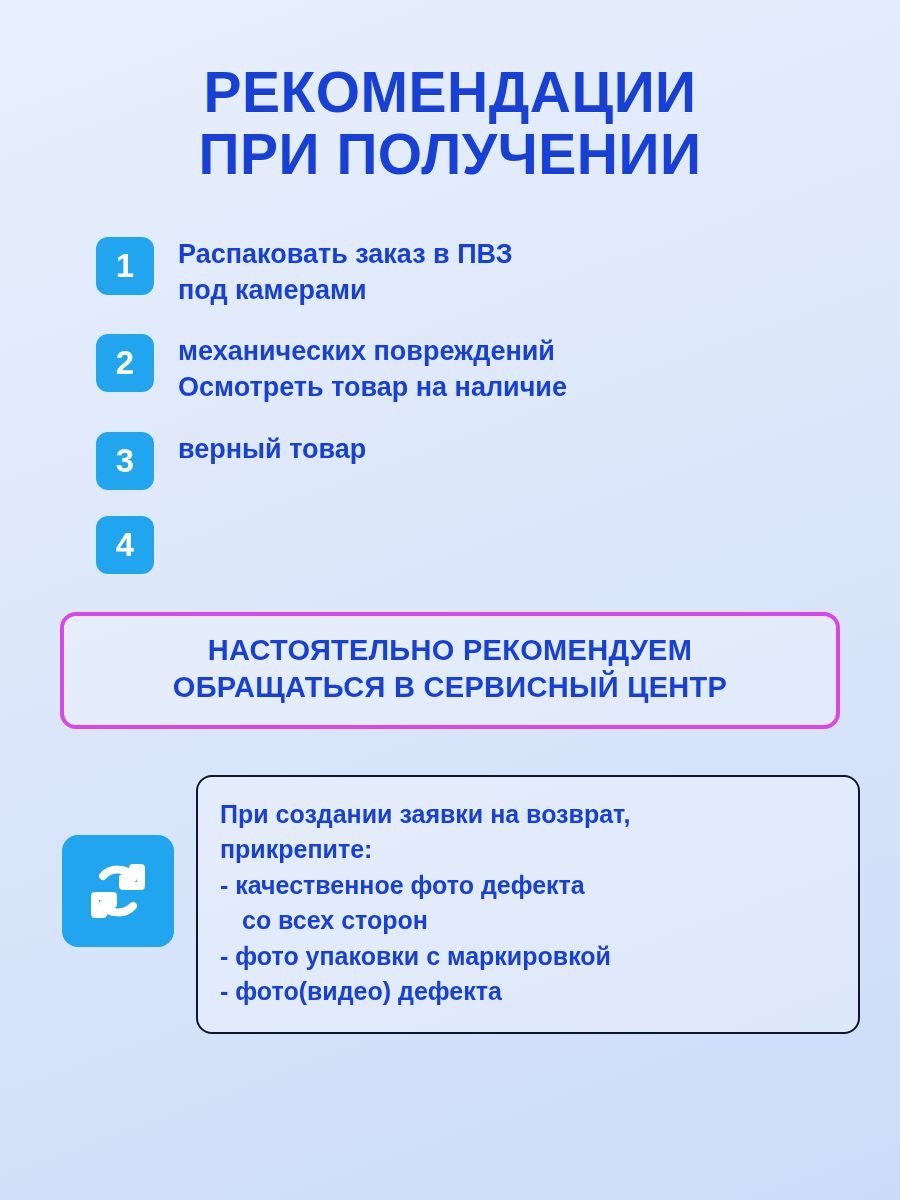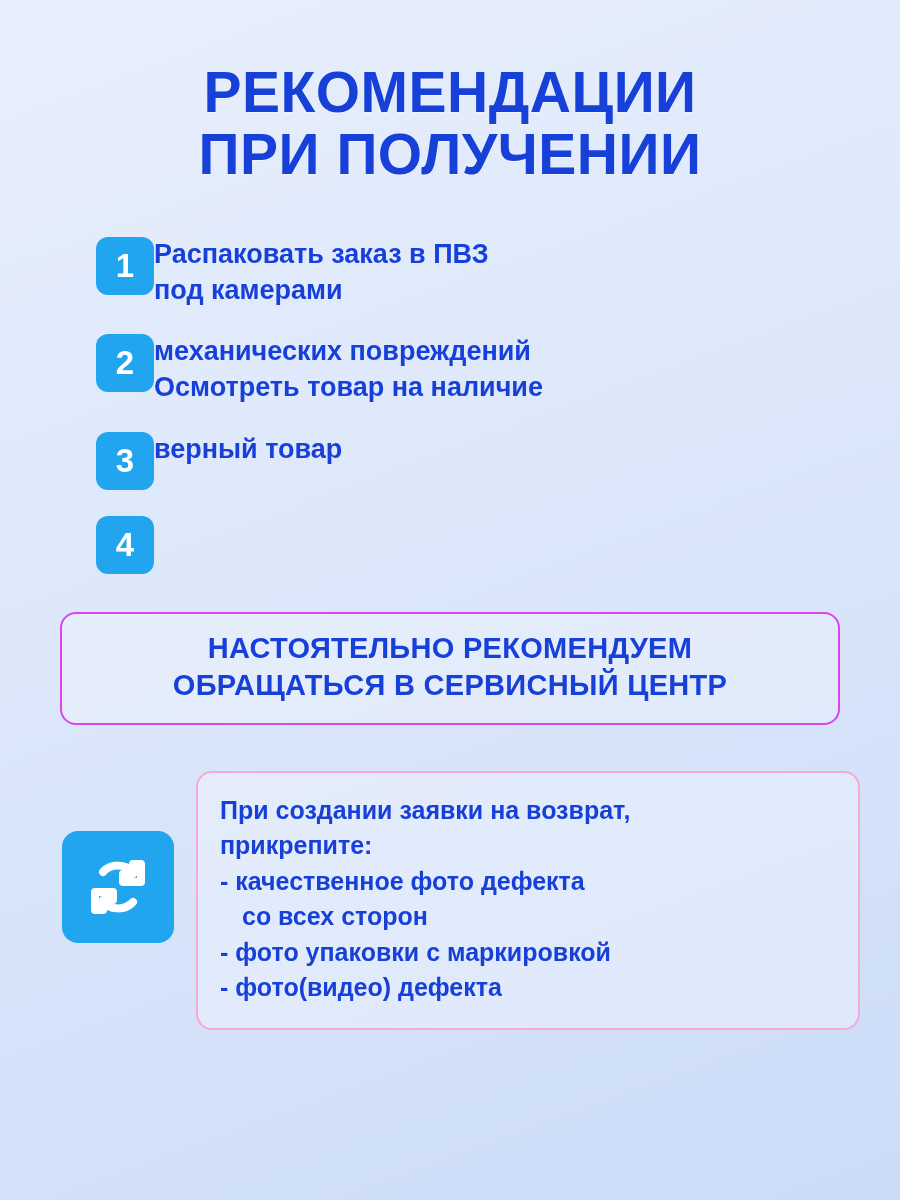--- a/index.html
+++ b/index.html
@@ -55,34 +55,35 @@
     border-radius: 12px;
     color: #ffffff;
     font-size: 33px;
     font-weight: bold;
     display: flex;
     align-items: center;
     justify-content: center;
     margin-top: 4px;
   }
   .step-text {
+    margin-left: 24px;
     color: #1740d8;
     font-weight: bold;
     font-size: 27px;
     line-height: 1.32;
     padding-top: 4px;
   }
   .step-text span {
     display: block;
     white-space: nowrap;
   }
 
   .recommend-box {
     margin: 38px 20px 0 20px;
-    border: 2px solid #d946ef;
+    border: 4px solid #d946ef;
     border-radius: 16px;
     background: rgba(255,255,255,0.28);
     padding: 16px 10px 18px 10px;
     text-align: center;
     color: #1740d8;
     font-weight: bold;
     font-size: 29px;
     line-height: 1.3;
     letter-spacing: 0.3px;
   }
@@ -106,21 +107,21 @@
     margin-top: 60px;
     margin-right: 22px;
     display: flex;
     align-items: center;
     justify-content: center;
   }
   .refresh-icon svg { display: block; }
 
   .return-box {
     flex: 1;
-    border: 2px solid #f9a8d4;
+    border: 2px solid #0f172a;
     border-radius: 16px;
     background: rgba(255,255,255,0.30);
     padding: 20px 22px 22px 22px;
     color: #1740d8;
     font-weight: bold;
     font-size: 25px;
     line-height: 1.42;
   }
   .return-box .rline {
     display: block;

